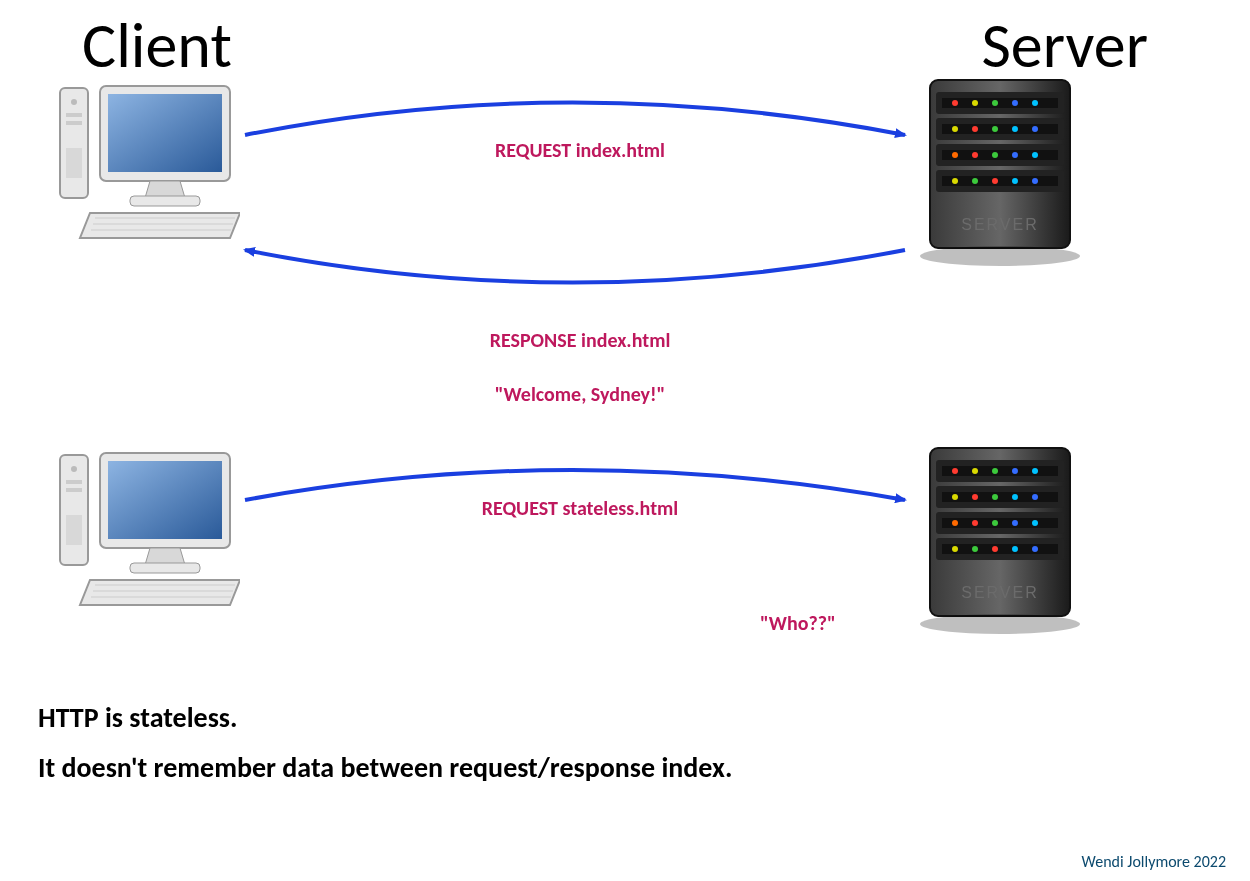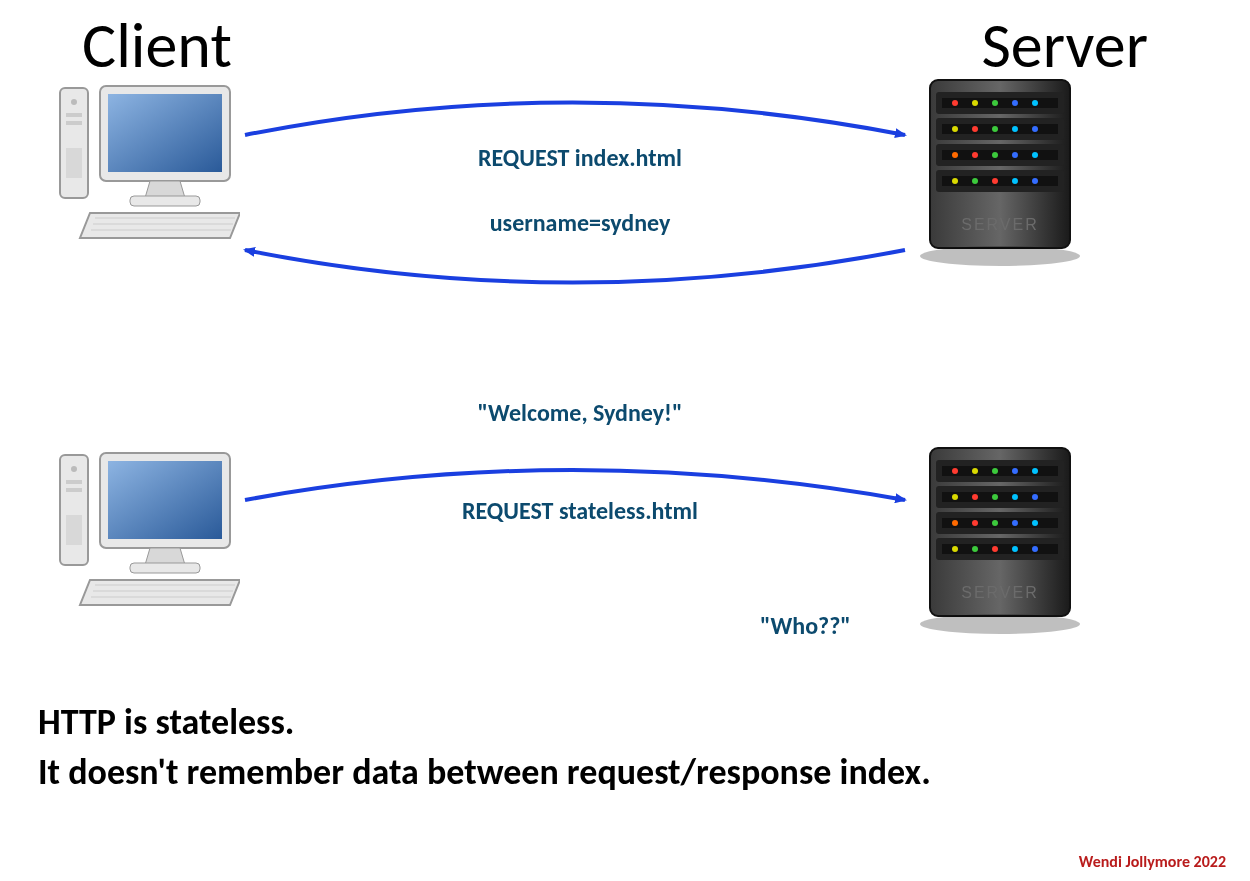--- a/index.html
+++ b/index.html
@@ -12,41 +12,41 @@
     position: relative;
     overflow: hidden;
   }
   .heading {
     position: absolute;
     font-size: 64px;
     color: #000;
   }
   .msg {
     position: absolute;
-    color: #0c4a6e;
+    color: #be185d;
     font-weight: bold;
-    font-size: 24px;
+    font-size: 20px;
     text-align: center;
     line-height: 1.35;
     white-space: pre-line;
   }
   .caption {
     position: absolute;
     left: 38px;
     font-weight: bold;
-    font-size: 36px;
+    font-size: 28px;
     color: #000;
   }
   .attribution {
     position: absolute;
     right: 24px;
     bottom: 10px;
-    font-weight: bold;
+    font-weight: normal;
     font-size: 16px;
-    color: #b91c1c;
+    color: #0c4a6e;
   }
   svg { position: absolute; }
 </style>
 </head>
 <body>
 
 <div class="heading" style="left:82px; top:6px;">Client</div>
 <div class="heading" style="right:102px; top:6px;">Server</div>
 
 <svg style="left:50px; top:78px;" width="190" height="170" viewBox="0 0 190 170">
@@ -207,25 +207,24 @@
 
   <path d="M245 135 Q 570 70 905 135" stroke="#1a3fe0" stroke-width="4" fill="none" marker-end="url(#arrowhead)"></path>
 
   <path d="M905 250 Q 570 315 245 250" stroke="#1a3fe0" stroke-width="4" fill="none" marker-end="url(#arrowhead)"></path>
 
   <path d="M245 500 Q 570 440 905 500" stroke="#1a3fe0" stroke-width="4" fill="none" marker-end="url(#arrowhead)"></path>
 </svg>
 
 <div class="msg" style="left:340px; top:110px; width:480px;">
   <span>REQUEST index.html</span><br>
-  <span>username=sydney</span>
 </div>
 
 <div class="msg" style="left:340px; top:300px; width:480px;">
-  <br>
+  <span>RESPONSE index.html</span><br>
   <span>"Welcome, Sydney!"</span>
 </div>
 
 <div class="msg" style="left:340px; top:495px; width:480px;">REQUEST stateless.html</div>
 
 <div class="msg" style="left:760px; top:610px; width:140px; text-align:left;">"Who??"</div>
 
 <div class="caption" style="top:700px;">HTTP is stateless.</div>
 <div class="caption" style="top:750px;">It doesn't remember data between request/response index.</div>
 

